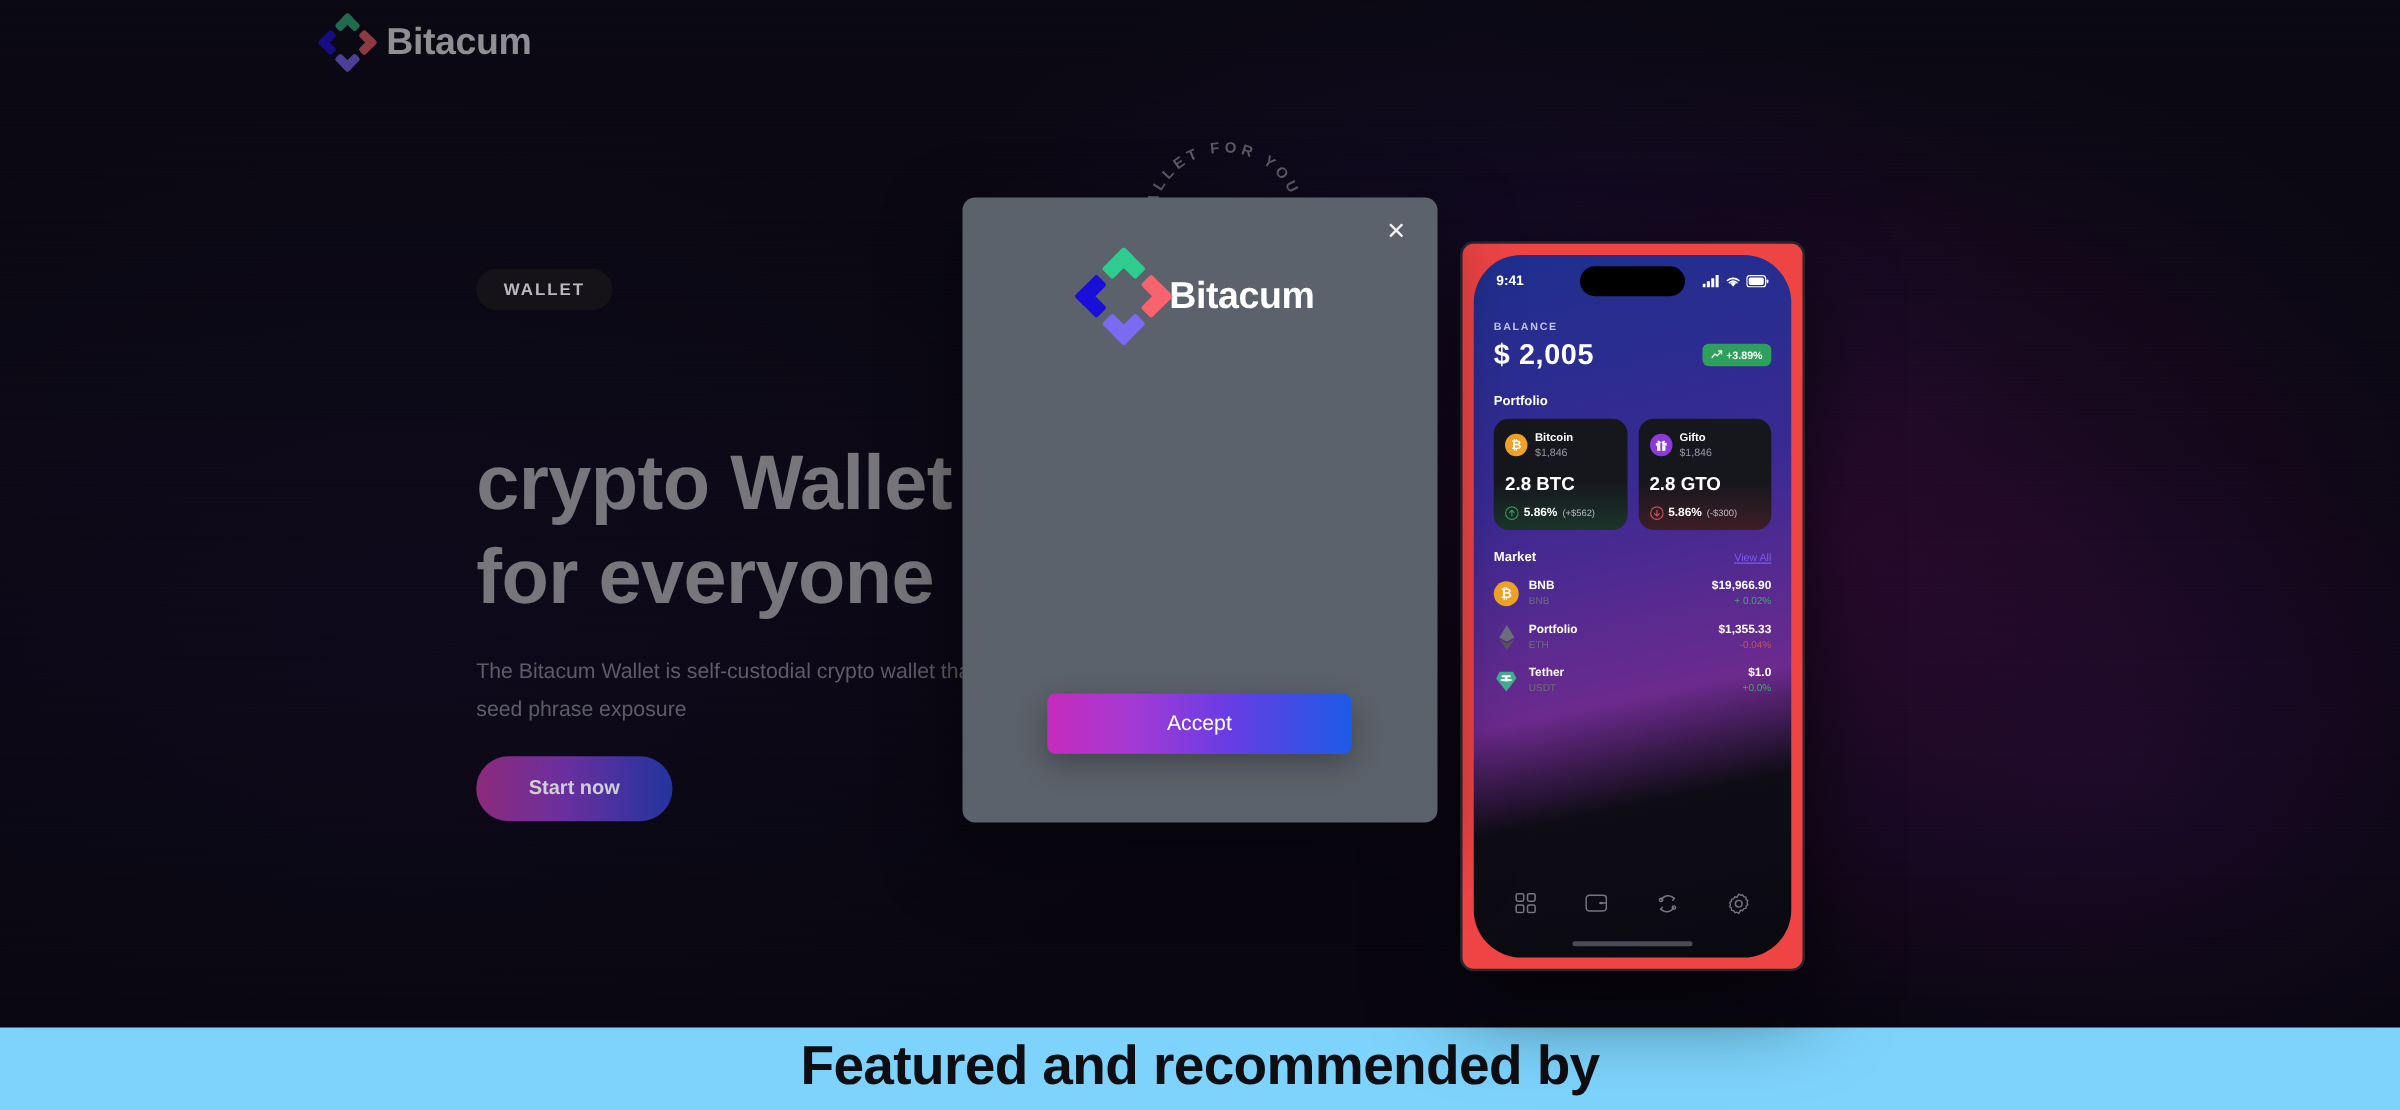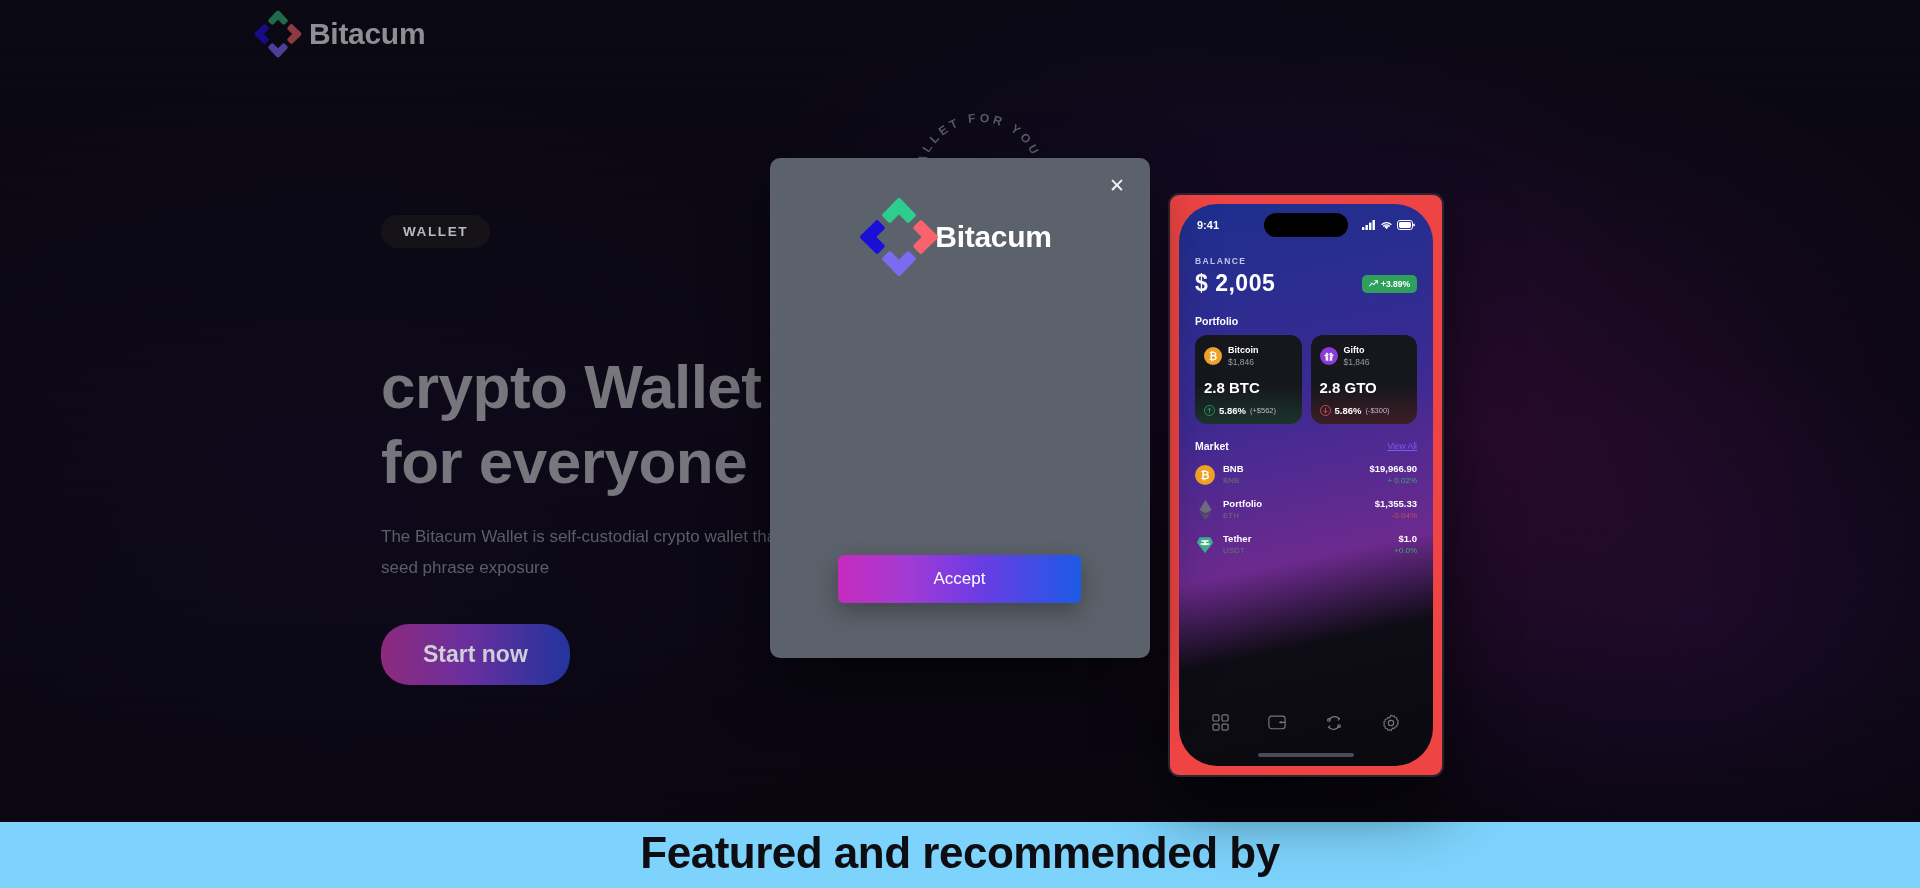--- a/index.html
+++ b/index.html
@@ -44,22 +44,22 @@
   .chip{
     display:inline-block; background:#151318; border-radius:18px;
     padding:9px 22px; color:#b9b9c2; font-size:13.5px; font-weight:700; letter-spacing:1.6px;
   }
   h1.hero-title{
     margin-top:26px; font-size:62px; line-height:75px; font-weight:700;
     color:#76767c; letter-spacing:-.5px;
   }
   .hero-sub{ margin-top:22px; font-size:17px; line-height:31px; color:#5d5d68; max-width:560px;}
   .hero-btn{
-    margin-top:41px; display:inline-block; border:none; border-radius:28px;
-    padding:17px 42px; font-size:23px; color:#cfcfd6; font-weight:600;
+    margin-top:22px; display:inline-block; border:none; border-radius:28px;
+    padding:17px 42px; font-size:16px; color:#cfcfd6; font-weight:600;
     background:linear-gradient(90deg,#8d2a7c 0%, #6a2f9e 45%, #22349e 100%);
     font-family:"Liberation Sans", sans-serif;
   }
 
   
   .circ-badge{ position:absolute; left:905px; top:104px; width:150px; height:150px; z-index:1;}
   .circ-badge svg{ width:150px; height:150px; }
   .circ-badge text{ fill:#5a5a63; font-size:12px; font-family:"Liberation Sans", sans-serif; letter-spacing:3.6px; font-weight:600;}
 
   

